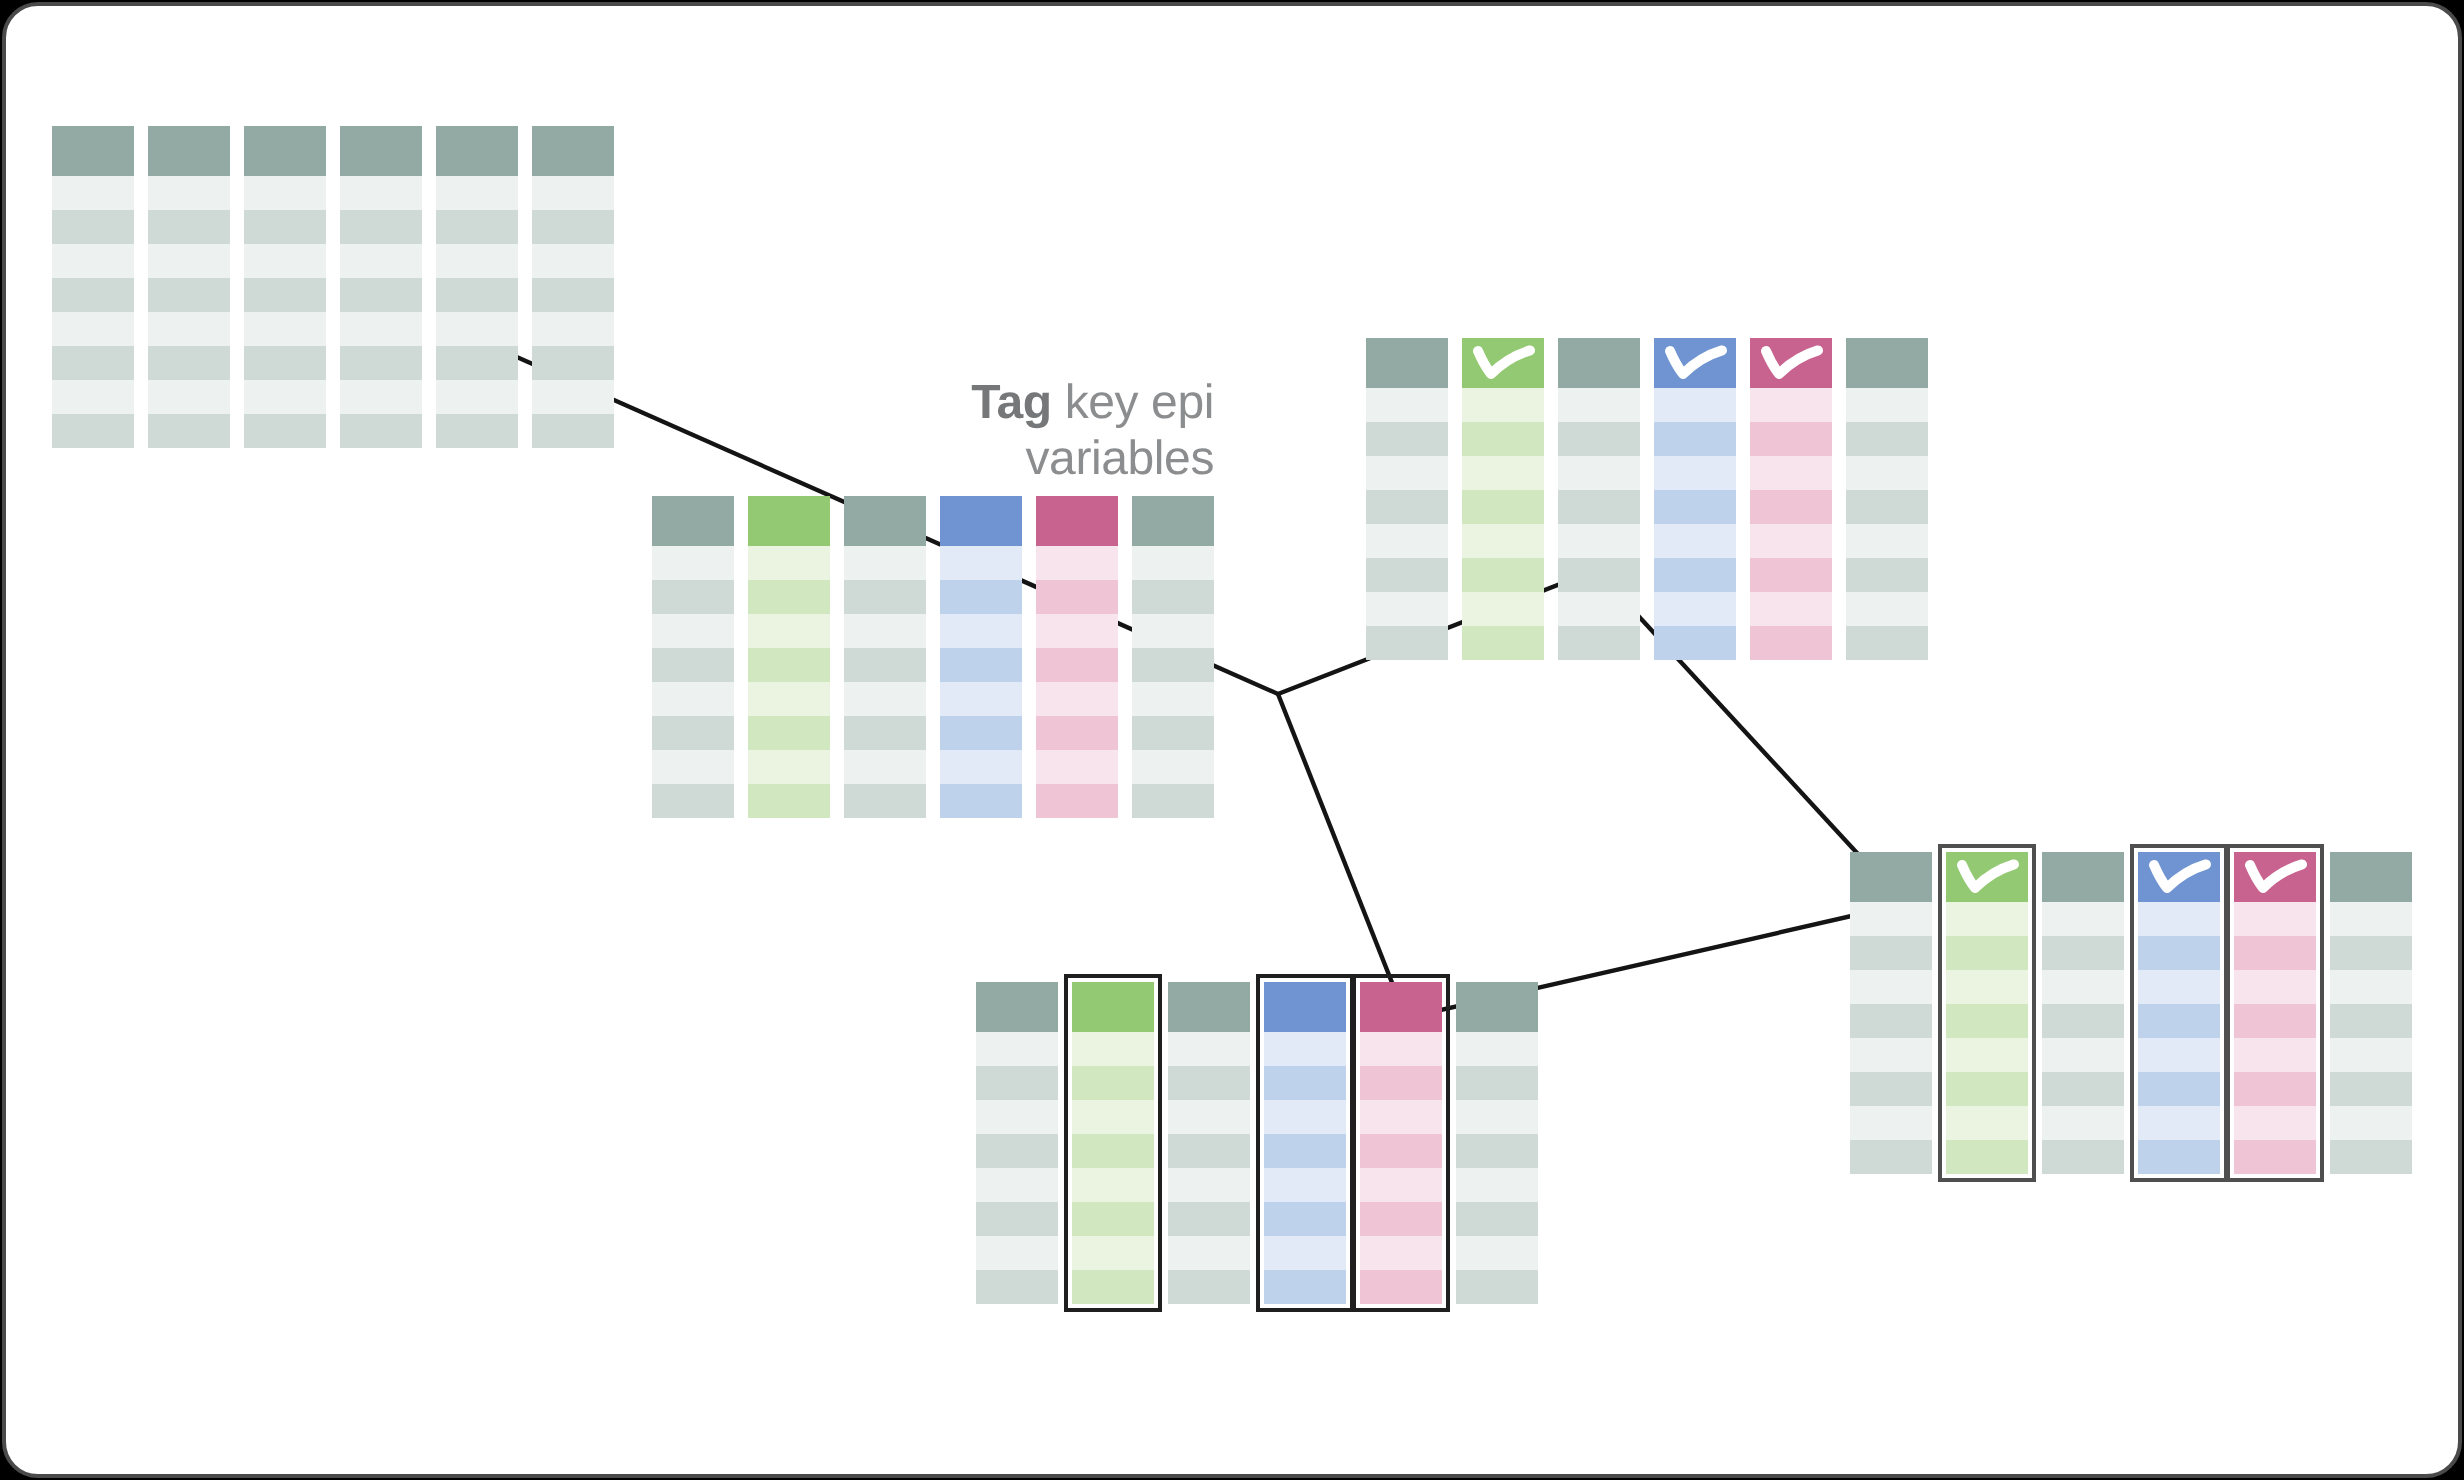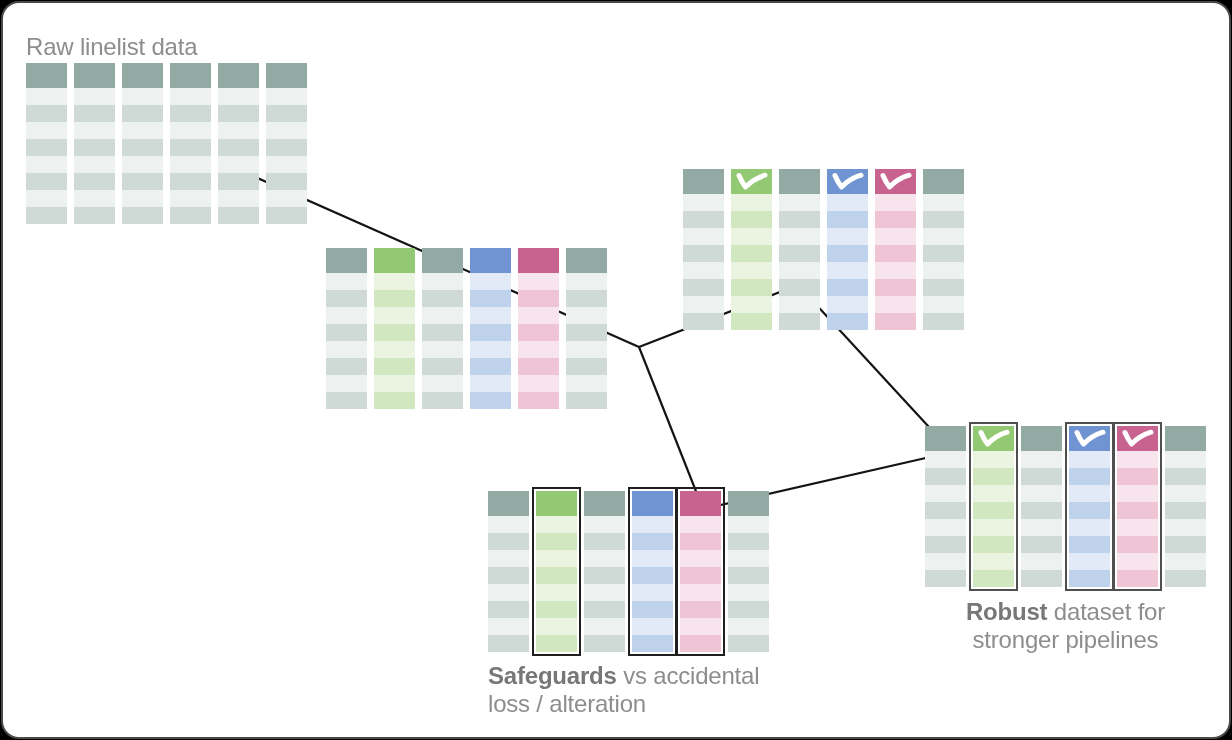--- a/index.html
+++ b/index.html
@@ -133,21 +133,20 @@
         <div class="row" style="background: rgb(237, 241, 240);"></div>
         <div class="row" style="background: rgb(207, 218, 214);"></div>
         <div class="row" style="background: rgb(237, 241, 240);"></div>
         <div class="row" style="background: rgb(207, 218, 214);"></div>
         <div class="row" style="background: rgb(237, 241, 240);"></div>
         <div class="row" style="background: rgb(207, 218, 214);"></div>
         <div class="row" style="background: rgb(237, 241, 240);"></div>
         <div class="row" style="background: rgb(207, 218, 214);"></div>
       </div>
     </div>
-    <div class="tbl-label" style="left: 26px; top: 33px; width: 300px; text-align: left;"><b></b>Raw linelist data</div>
     <div class="tbl" style="left: 326px; top: 248px;">
       <div class="col">
         <div class="head" style="background: rgb(147, 170, 164);"></div>
         <div class="row" style="background: rgb(237, 241, 240);"></div>
         <div class="row" style="background: rgb(207, 218, 214);"></div>
         <div class="row" style="background: rgb(237, 241, 240);"></div>
         <div class="row" style="background: rgb(207, 218, 214);"></div>
         <div class="row" style="background: rgb(237, 241, 240);"></div>
         <div class="row" style="background: rgb(207, 218, 214);"></div>
         <div class="row" style="background: rgb(237, 241, 240);"></div>
@@ -202,20 +201,22 @@
         <div class="row" style="background: rgb(237, 241, 240);"></div>
         <div class="row" style="background: rgb(207, 218, 214);"></div>
         <div class="row" style="background: rgb(237, 241, 240);"></div>
         <div class="row" style="background: rgb(207, 218, 214);"></div>
         <div class="row" style="background: rgb(237, 241, 240);"></div>
         <div class="row" style="background: rgb(207, 218, 214);"></div>
         <div class="row" style="background: rgb(237, 241, 240);"></div>
         <div class="row" style="background: rgb(207, 218, 214);"></div>
       </div>
     </div>
+    <div class="tbl-label" style="left: 326px; top: 188px; width: 281px; text-align: right;"><b>Tag</b> key epi
+variables</div>
     <div class="tbl" style="left: 683px; top: 169px;">
       <div class="col">
         <div class="head" style="background: rgb(147, 170, 164);"></div>
         <div class="row" style="background: rgb(237, 241, 240);"></div>
         <div class="row" style="background: rgb(207, 218, 214);"></div>
         <div class="row" style="background: rgb(237, 241, 240);"></div>
         <div class="row" style="background: rgb(207, 218, 214);"></div>
         <div class="row" style="background: rgb(237, 241, 240);"></div>
         <div class="row" style="background: rgb(207, 218, 214);"></div>
         <div class="row" style="background: rgb(237, 241, 240);"></div>
@@ -353,22 +354,20 @@
         <div class="row" style="background: rgb(237, 241, 240);"></div>
         <div class="row" style="background: rgb(207, 218, 214);"></div>
         <div class="row" style="background: rgb(237, 241, 240);"></div>
         <div class="row" style="background: rgb(207, 218, 214);"></div>
         <div class="row" style="background: rgb(237, 241, 240);"></div>
         <div class="row" style="background: rgb(207, 218, 214);"></div>
         <div class="row" style="background: rgb(237, 241, 240);"></div>
         <div class="row" style="background: rgb(207, 218, 214);"></div>
       </div>
     </div>
-    <div class="tbl-label" style="left: 488px; top: 662px; width: 330px; text-align: left;"><b>Safeguards</b> vs accidental
-loss / alteration</div>
     <div class="tbl" style="left: 925px; top: 426px;">
       <div class="col">
         <div class="head" style="background: rgb(147, 170, 164);"></div>
         <div class="row" style="background: rgb(237, 241, 240);"></div>
         <div class="row" style="background: rgb(207, 218, 214);"></div>
         <div class="row" style="background: rgb(237, 241, 240);"></div>
         <div class="row" style="background: rgb(207, 218, 214);"></div>
         <div class="row" style="background: rgb(237, 241, 240);"></div>
         <div class="row" style="background: rgb(207, 218, 214);"></div>
         <div class="row" style="background: rgb(237, 241, 240);"></div>
@@ -438,15 +437,13 @@
         <div class="row" style="background: rgb(237, 241, 240);"></div>
         <div class="row" style="background: rgb(207, 218, 214);"></div>
         <div class="row" style="background: rgb(237, 241, 240);"></div>
         <div class="row" style="background: rgb(207, 218, 214);"></div>
         <div class="row" style="background: rgb(237, 241, 240);"></div>
         <div class="row" style="background: rgb(207, 218, 214);"></div>
         <div class="row" style="background: rgb(237, 241, 240);"></div>
         <div class="row" style="background: rgb(207, 218, 214);"></div>
       </div>
     </div>
-    <div class="tbl-label" style="left: 925px; top: 598px; width: 281px; text-align: center;"><b>Robust</b> dataset for
-stronger pipelines</div>
   </div>
 
 </body></html>

